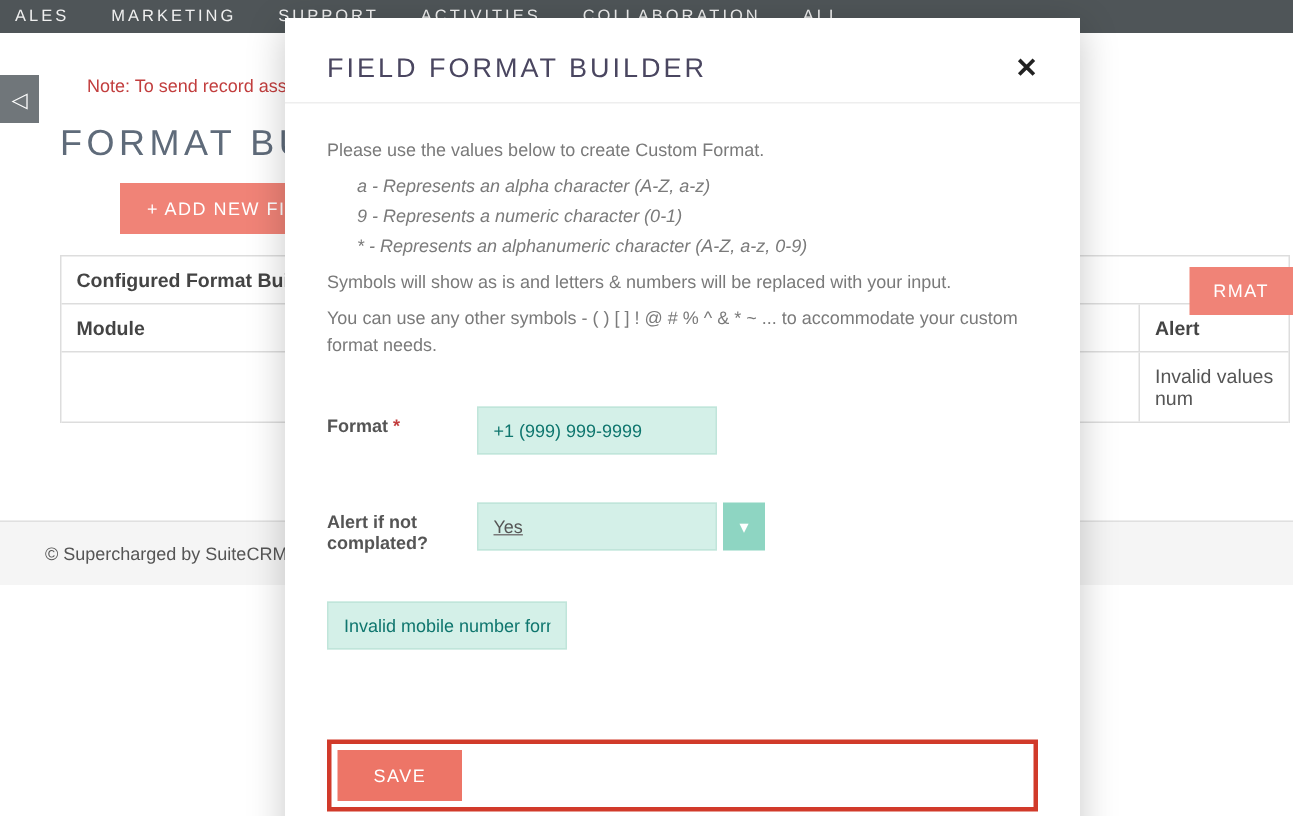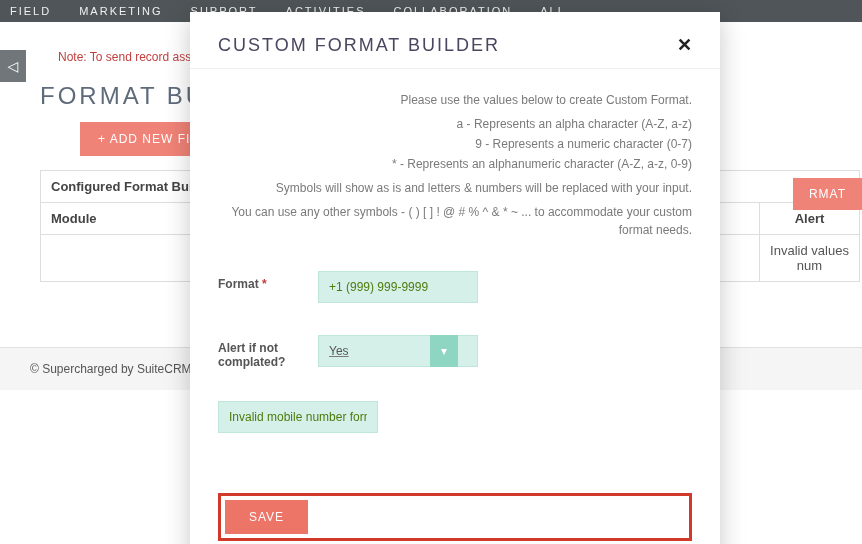--- a/index.html
+++ b/index.html
@@ -87,21 +87,21 @@
     .table-cell {
       padding: 8px 10px;
       font-size: 13px;
       color: #555;
     }
     .table-head {
       font-weight: 600;
       color: #444;
     }
     .col-1 { flex: 1; }
-    .col-alert { width: 100px; border-left: 1px solid #ddd; text-align: center; }
+    .col-alert { width: 100px; border-left: 1px solid #ddd; }
     .footer {
       position: absolute;
       bottom: 154px;
       left: 0;
       right: 0;
       padding: 14px 30px;
       font-size: 12px;
       color: #555;
       background: #f5f5f5;
       border-top: 1px solid #e0e0e0;
@@ -133,48 +133,48 @@
       font-size: 18px;
       font-weight: bold;
       cursor: pointer;
       color: #222;
     }
     .modal-body {
       padding: 16px 28px 10px 28px;
       font-size: 12px;
       color: #7a7a7a;
     }
-    .modal-body p { margin: 6px 0; line-height: 1.5; text-align: right; }
-    .legend { margin-left: 20px; margin-top: 6px; margin-bottom: 6px;}
+    .modal-body p { margin: 6px 0; line-height: 1.5; }
+    .legend { margin-left: 20px; margin-top: 6px; margin-bottom: 6px; font-style: italic;}
     .legend p { margin: 2px 0; }
     .form-row {
       display: flex;
       align-items: flex-start;
       margin: 32px 0;
     }
     .form-label {
       width: 100px;
       font-size: 12px;
       color: #555;
       font-weight: 600;
       padding-top: 6px;
     }
     .req { color: #c23e3e; }
     .text-input {
       background: #d4f0e8;
       border: 1px solid #c0e5da;
       padding: 8px 10px;
       font-size: 12px;
-      color: #4d7c0f;
+      color: #0f766e;
       width: 160px;
     }
     .text-input-wide { width: 160px; }
     .select-wrap {
       position: relative;
-      width: 140px;
+      width: 192px;
       text-decoration: underline;
     }
     .select-box {
       background: #d4f0e8;
       border: 1px solid #c0e5da;
       padding: 8px 10px;
       font-size: 12px;
       color: #555;
       width: 160px;
       cursor: pointer;
@@ -220,21 +220,21 @@
     .save-highlight {
       border: 3px solid #d13a2a;
       padding: 4px;
       display: inline-block;
     }
   </style>
 </head>
 <body>
 
 <div class="topnav">
-  <span class="topnav-item">FIELD</span>
+  <span class="topnav-item">ALES</span>
   <span class="topnav-item">MARKETING</span>
   <span class="topnav-item">SUPPORT</span>
   <span class="topnav-item">ACTIVITIES</span>
   <span class="topnav-item">COLLABORATION</span>
   <span class="topnav-item">ALL</span>
 </div>
 
 <div class="side-tab">
   <span>◁</span>
 </div>
@@ -259,28 +259,28 @@
     </div>
   </div>
 </div>
 
 <button class="rmat-btn">RMAT</button>
 
 <div class="footer">© Supercharged by SuiteCRM    © P</div>
 
 <div class="modal">
   <div class="modal-header">
-    <div class="modal-title">CUSTOM FORMAT BUILDER</div>
+    <div class="modal-title">FIELD FORMAT BUILDER</div>
     <div class="close-x">✕</div>
   </div>
   <div class="modal-body">
     <p>Please use the values below to create Custom Format.</p>
     <div class="legend">
       <p>a - Represents an alpha character (A-Z, a-z)</p>
-      <p>9 - Represents a numeric character (0-7)</p>
+      <p>9 - Represents a numeric character (0-1)</p>
       <p>* - Represents an alphanumeric character (A-Z, a-z, 0-9)</p>
     </div>
     <p>Symbols will show as is and letters &amp; numbers will be replaced with your input.</p>
     <p>You can use any other symbols - ( ) [ ] ! @ # % ^ &amp; * ~ ... to accommodate your custom format needs.</p>
 
     <div class="form-row">
       <div class="form-label">
         <span>Format</span> <span class="req">*</span>
       </div>
       <input class="text-input" type="text" value="+1 (999) 999-9999" style="">

